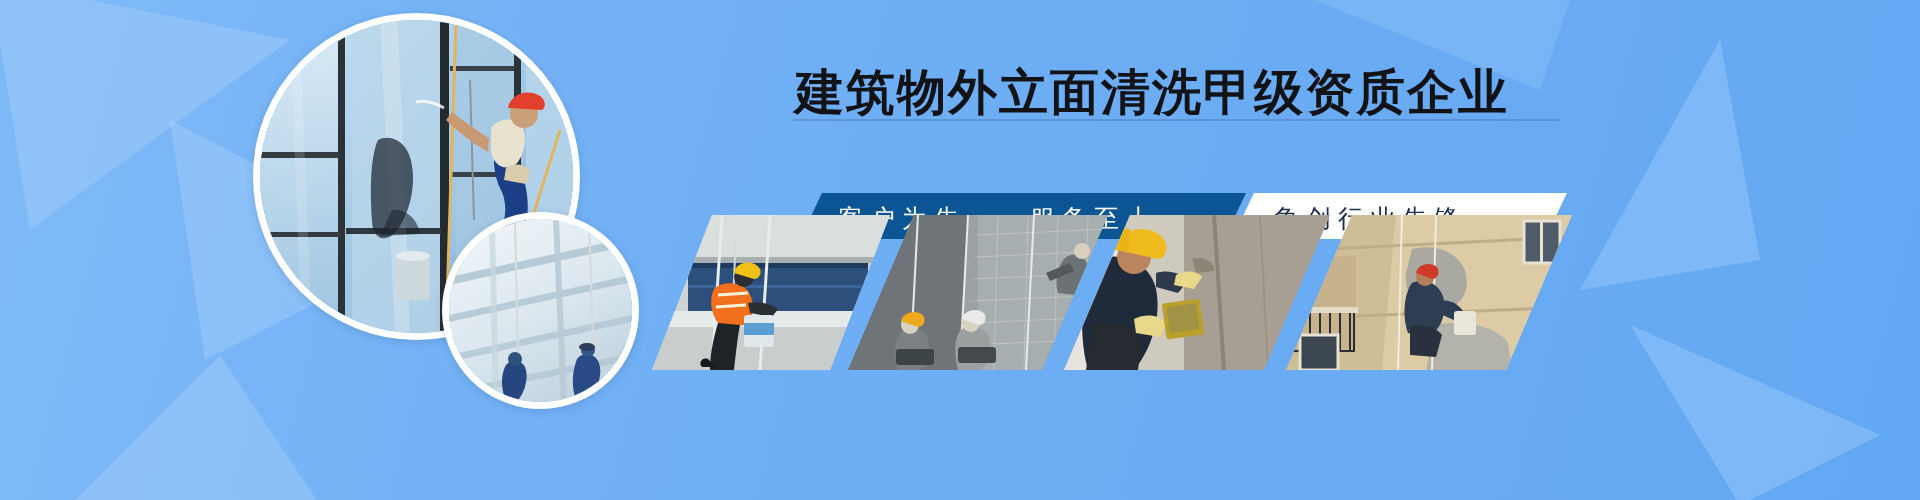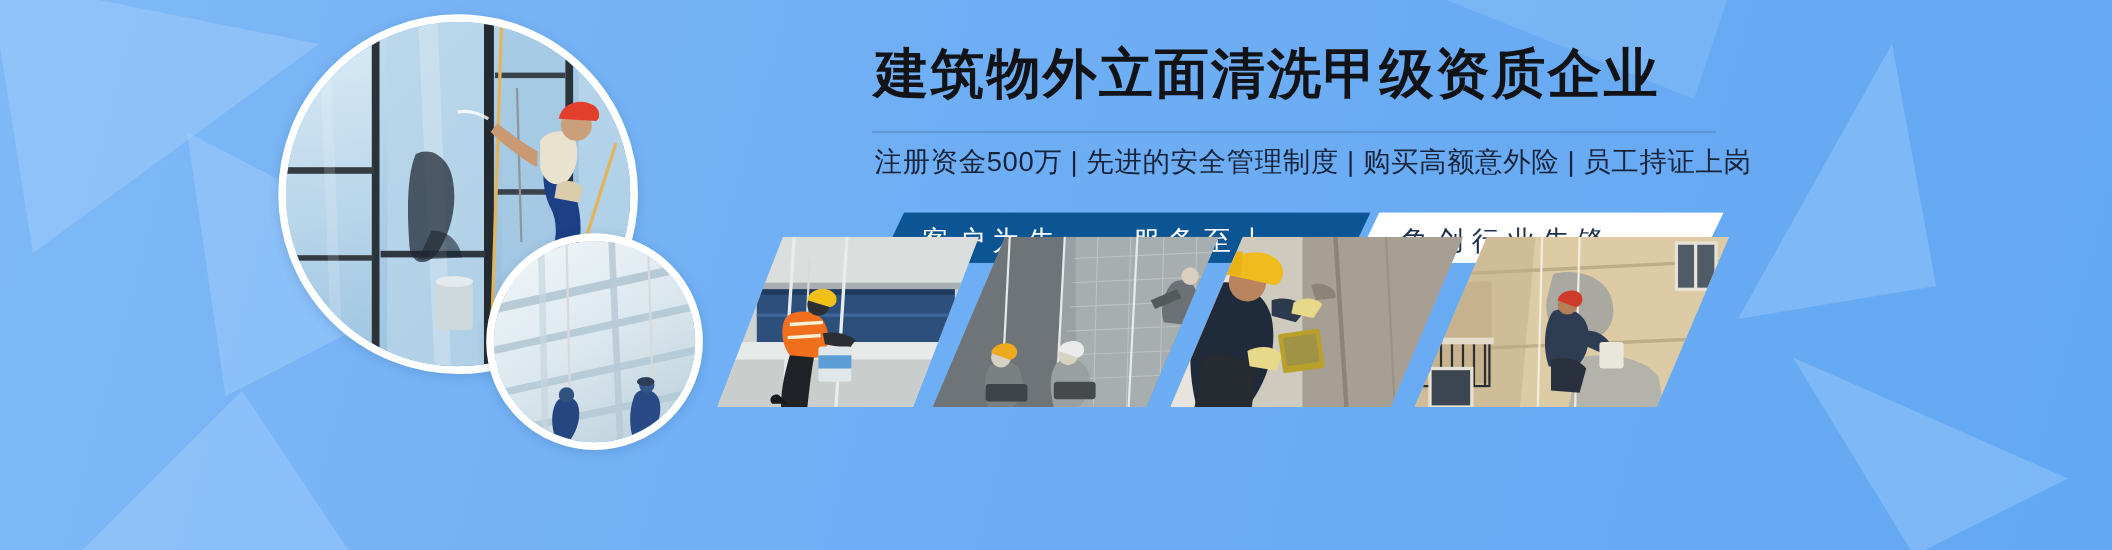--- a/index.html
+++ b/index.html
@@ -30,21 +30,21 @@
   }
   .circle-small{
     position:absolute;left:442px;top:212px;width:183px;height:183px;
     border-radius:50%;border:7px solid #ffffff;overflow:hidden;
     box-shadow:0 2px 10px rgba(20,60,110,.18);
   }
   .circle-big svg,.circle-small svg{display:block;width:100%;height:100%;}
 
   
   .headline{
-    position:absolute;left:795px;top:40px;
+    position:absolute;left:795px;top:64px;
     font-size:49px;line-height:56px;font-weight:bold;color:#121316;
     letter-spacing:2px;white-space:nowrap;
     font-family:"Liberation Sans","DejaVu Sans",sans-serif;
   }
   .rule{
     position:absolute;left:793px;top:119px;width:767px;height:2px;
     background:rgba(80,130,190,.55);
   }
   .subline{
     position:absolute;left:795px;top:130px;
@@ -205,21 +205,20 @@
       <circle cx="66" cy="140" r="7" fill="#30527f"></circle>
 
       <path d="M128 140 C134 132 146 134 150 144 C154 156 148 172 140 180 L126 178 C122 164 124 150 128 140 Z" fill="#2a4a86"></path>
       <circle cx="139" cy="131" r="7" fill="#33578c"></circle>
       <ellipse cx="138" cy="128" rx="8" ry="4" fill="#2c3e57"></ellipse>
     </svg>
   </div>
 
   <div class="headline">建筑物外立面清洗甲级资质企业</div>
   <div class="rule"></div>
-  <div class="subline">注册资金500万 | 先进的安全管理制度 | 购买高额意外险 | 员工持证上岗</div>
 
   <div class="slogan">
     <div class="slogan-dark"></div>
     <div class="slogan-light"></div>
     <div class="slogan-t1">客户为先</div>
     <div class="slogan-t2">服务至上</div>
     <div class="slogan-t3">争创行业先锋</div>
   </div>
 
   <div class="strip">

